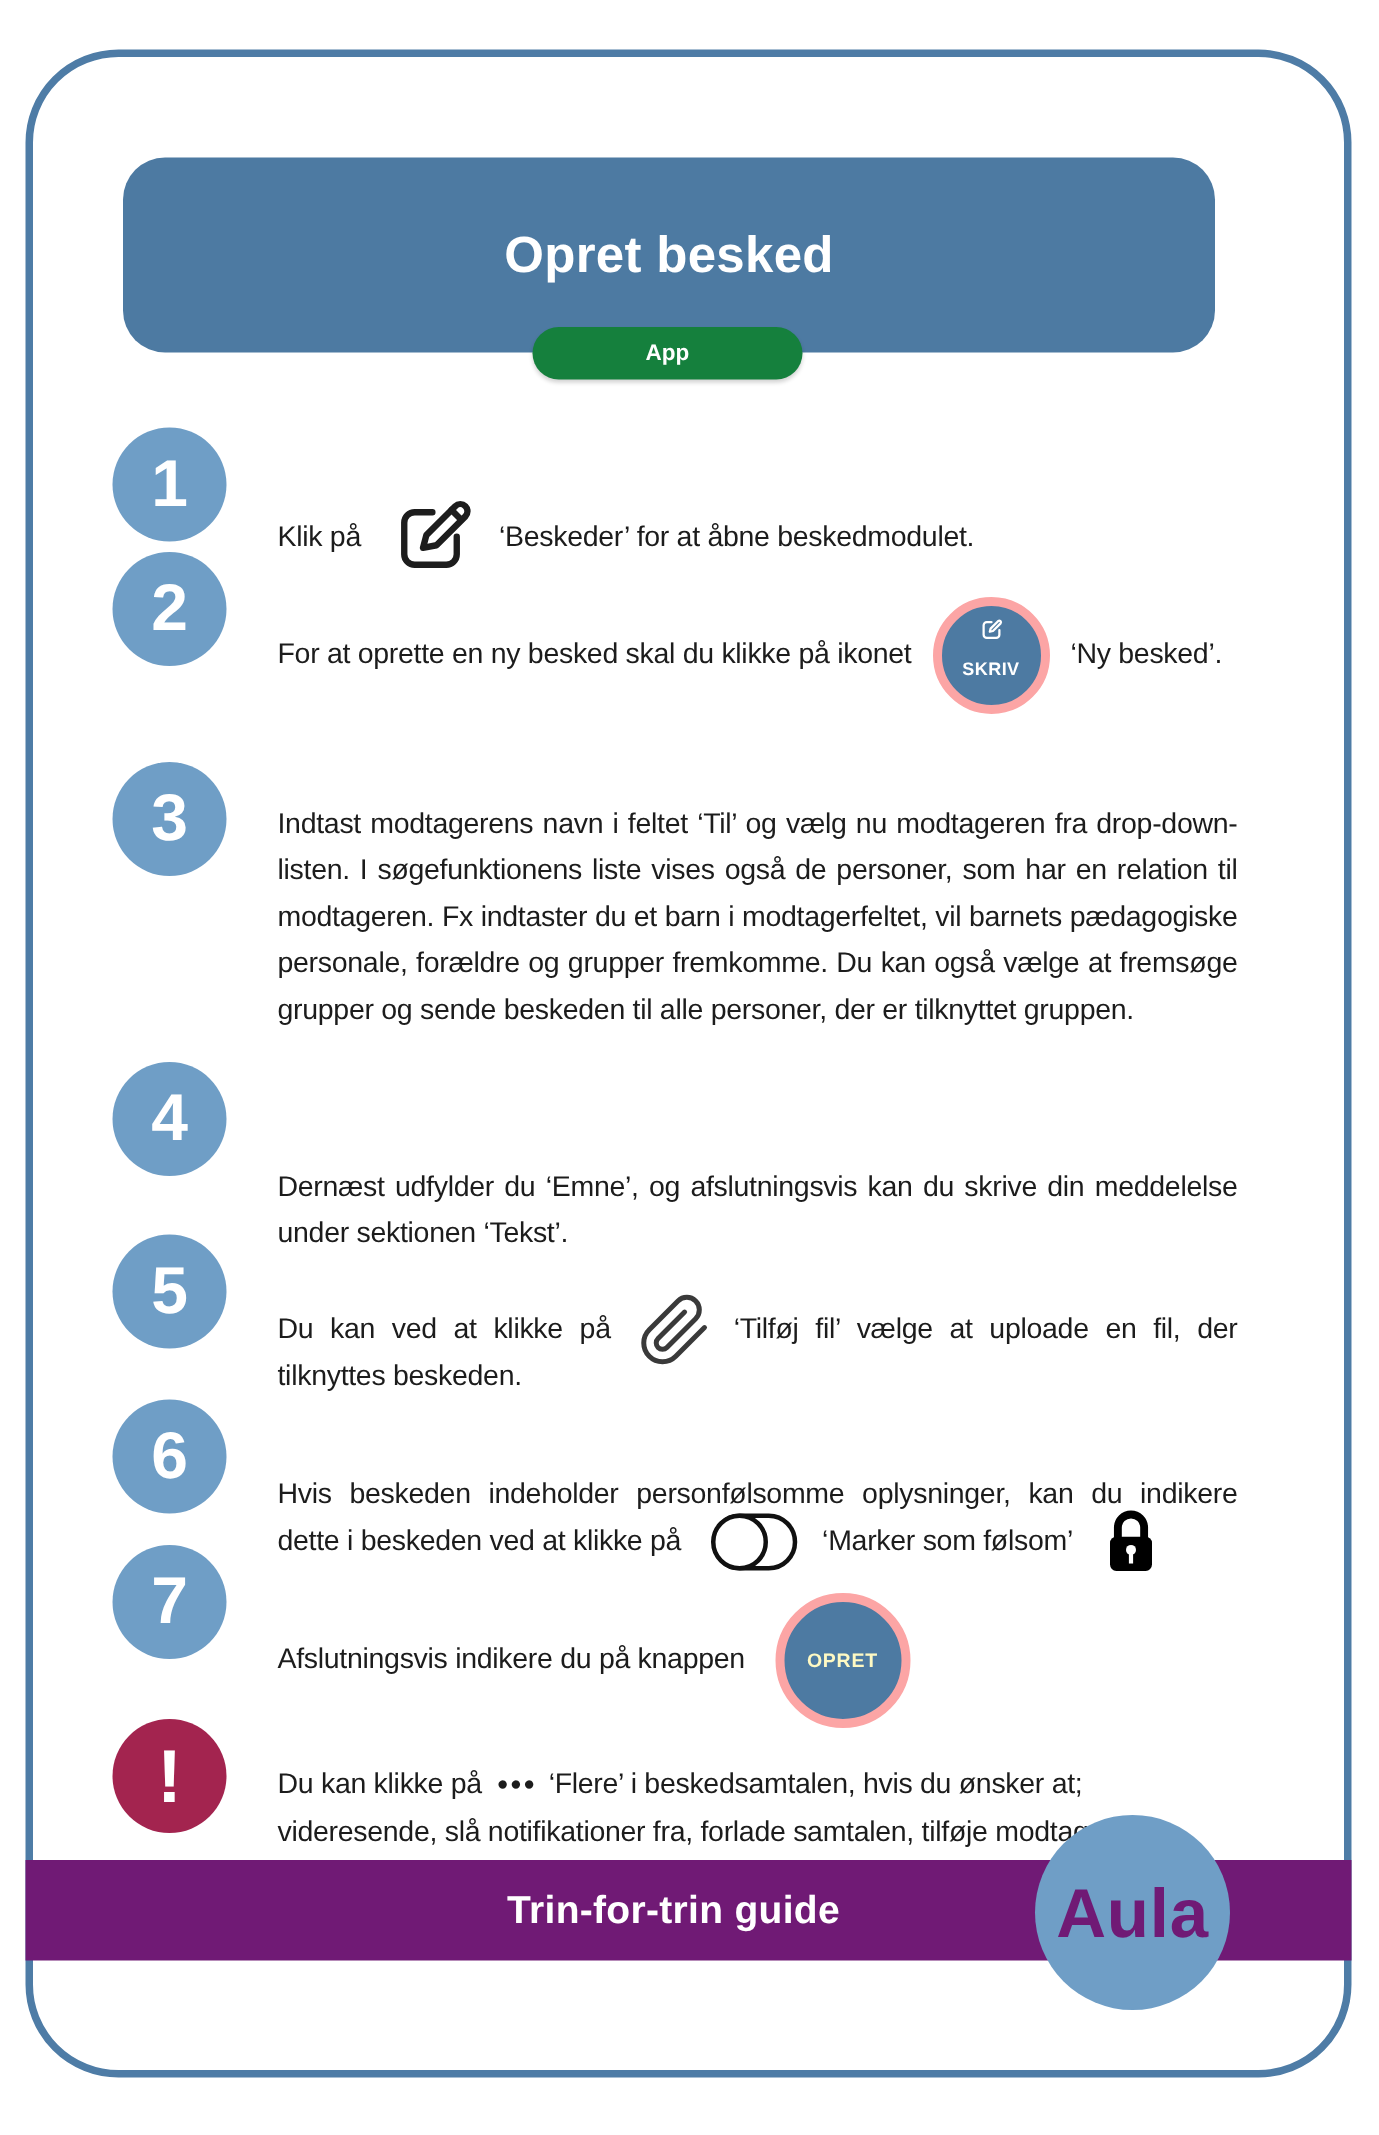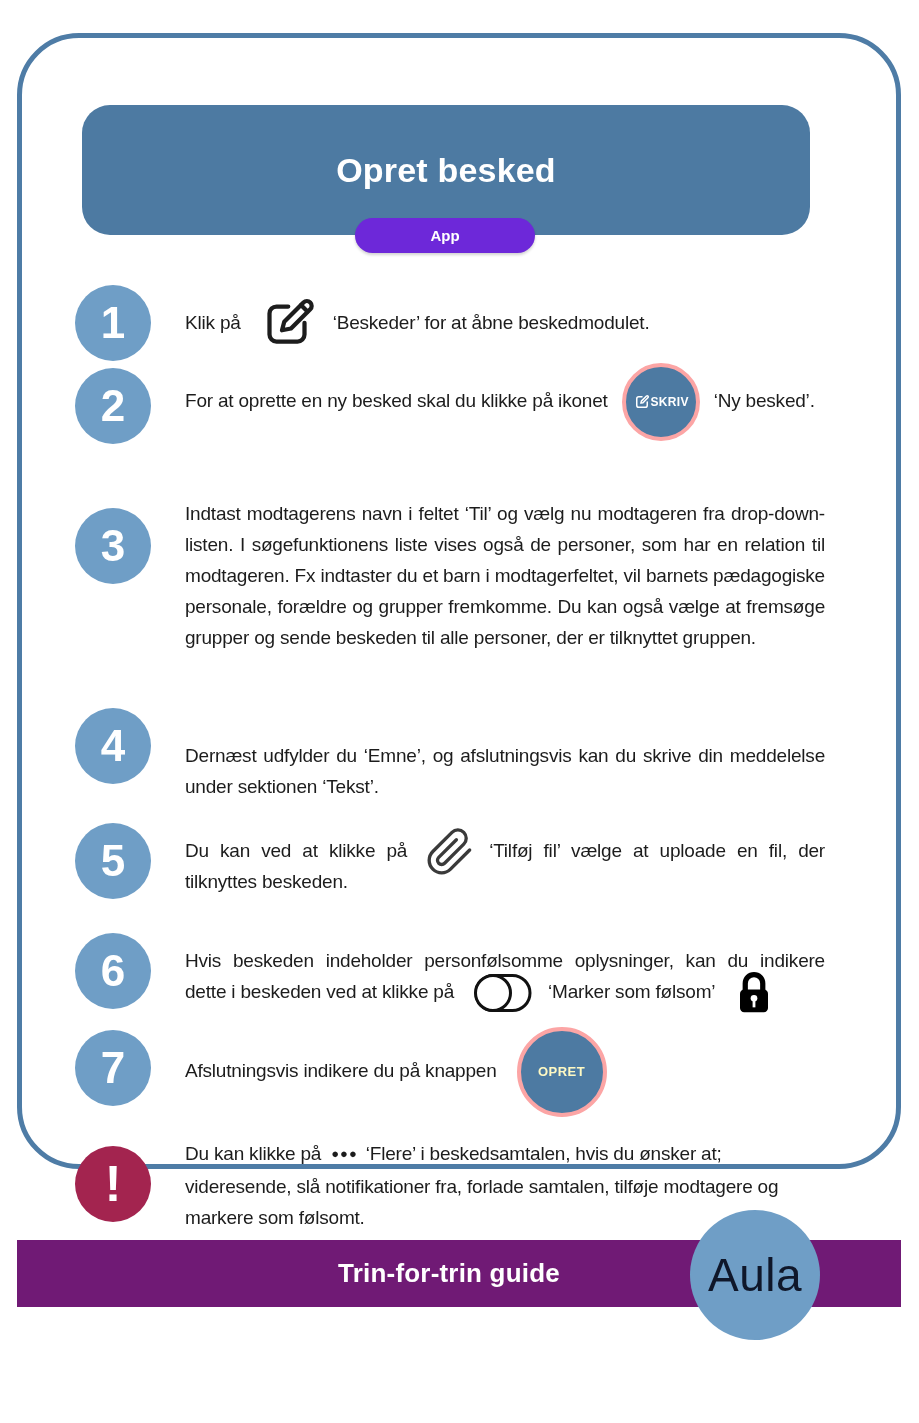--- a/index.html
+++ b/index.html
@@ -1,85 +1,86 @@
 <!DOCTYPE html>
 <html><head>
 <meta charset="utf-8">
 <style>
   * { margin:0; padding:0; box-sizing:border-box; }
   html,body { background:#ffffff; font-family:"Liberation Sans", sans-serif; }
   .stage { position:relative; width:919px; height:1423px; background:#fff; overflow:hidden; }
 
   .card {
-    position:absolute; left:17px; top:33px; width:884px; height:1136px;
+    position:absolute; left:17px; top:33px; width:884px; height:1352px;
     border:5px solid #4e7ca6; border-radius:62px; background:#fff;
   }
   .content { position:absolute; inset:0; }
 
   
   .header-box {
     position:absolute; left:60px; top:67px; width:728px; height:130px;
     background:#4d7aa2; border-radius:28px;
     display:flex; align-items:center; justify-content:center;
   }
   .header-title { color:#fff; font-size:34px; font-weight:bold; letter-spacing:.2px; }
   .app-badge {
     position:absolute; left:333px; top:180px; width:180px; height:35px;
-    background:#6d28d9; border-radius:18px; box-shadow:0 2px 3px rgba(0,0,0,.18);
+    background:#15803d; border-radius:18px; box-shadow:0 2px 3px rgba(0,0,0,.18);
     display:flex; align-items:center; justify-content:center;
   }
   .app-badge span { color:#fff; font-size:15px; font-weight:bold; }
 
   
   .step { position:absolute; left:0; width:100%; }
   .num {
     position:absolute; left:53px; width:76px; height:76px; border-radius:50%;
     background:#6f9ec6; color:#fff; font-size:44px; font-weight:bold;
     display:flex; align-items:center; justify-content:center;
   }
   .num.warn { background:#a3244f; font-size:50px; }
   .body {
     position:absolute; left:163px; width:640px;
     font-size:19px; line-height:31px; color:#1c1c1c; letter-spacing:-0.2px;
     text-align:justify;
+    margin-top:36px;
   }
   .body.no-just { text-align:left; }
   .line-full { display:block; text-align:justify; text-align-last:justify; }
   .line-row { display:block; white-space:nowrap; }
 
   
   .ic { display:inline-block; vertical-align:middle; }
   .compose-ic { width:60px; height:60px; margin:-30px 16px; }
   .clip-ic { width:50px; height:60px; margin:-30px 14px -30px 18px; }
   .toggle-ic { width:62px; height:42px; margin:-21px 14px -21px 18px; }
   .lock-ic { width:42px; height:46px; margin:-23px 4px -23px 18px; }
 
   .circle-btn {
-    display:inline-flex; align-items:center; justify-content:center;
-    border-radius:50%; background:#4d7aa2; border:4px solid #fca5a5;
+    display:inline-flex; flex-direction:column; align-items:center; justify-content:center;
+    border-radius:50%; background:#4d7aa2; border:6px solid #fca5a5;
     vertical-align:middle; text-align:center;
   }
   .skriv-btn { width:78px; height:78px; margin:-39px 14px; }
   .skriv-btn .btn-label { color:#fff; font-size:12px; font-weight:bold; letter-spacing:.3px; margin-top:2px; }
   .opret-btn { width:90px; height:90px; margin:-45px 10px -45px 20px; }
   .opret-btn .btn-label { color:#fef9c3; font-size:13px; font-weight:bold; letter-spacing:.5px; }
 
   .dots { font-size:13px; letter-spacing:1px; margin:0 8px 0 10px; position:relative; top:-2px; }
 
   
   .footer-bar {
     position:absolute; left:-5px; right:-5px; top:1202px; height:67px;
     background:#701a75; display:flex; align-items:center; justify-content:center;
   }
   .footer-title { color:#fff; font-size:26px; font-weight:bold; letter-spacing:.2px; margin-left:-20px; }
   .aula-logo {
     position:absolute; left:668px; top:1172px; width:130px; height:130px; border-radius:50%;
     background:#6f9ec6; display:flex; align-items:center; justify-content:center; z-index:2;
   }
-  .aula-logo span { color:#0f172a; font-size:46px; font-weight:normal; letter-spacing:.5px; }
+  .aula-logo span { color:#701a75; font-size:46px; font-weight:bold; letter-spacing:.5px; }
 </style>
 </head>
 <body>
 
 <div class="stage">
   <div class="card">
     <div class="content">
 
       <div class="header-box">
         <div class="header-title">Opret besked</div>

